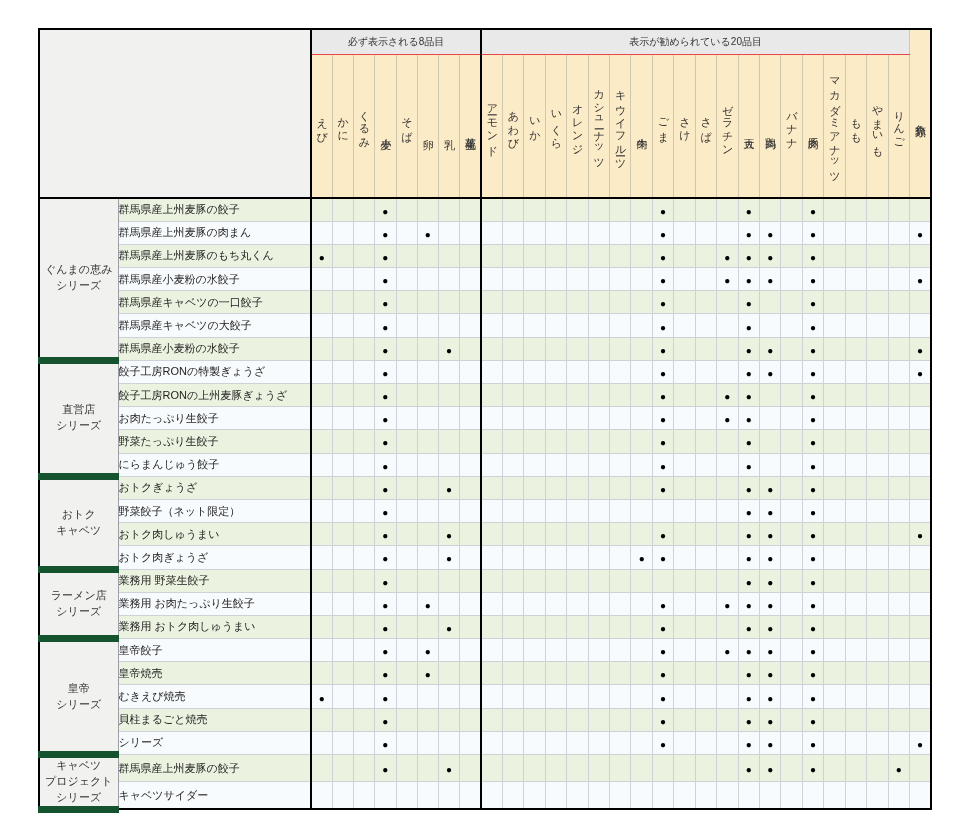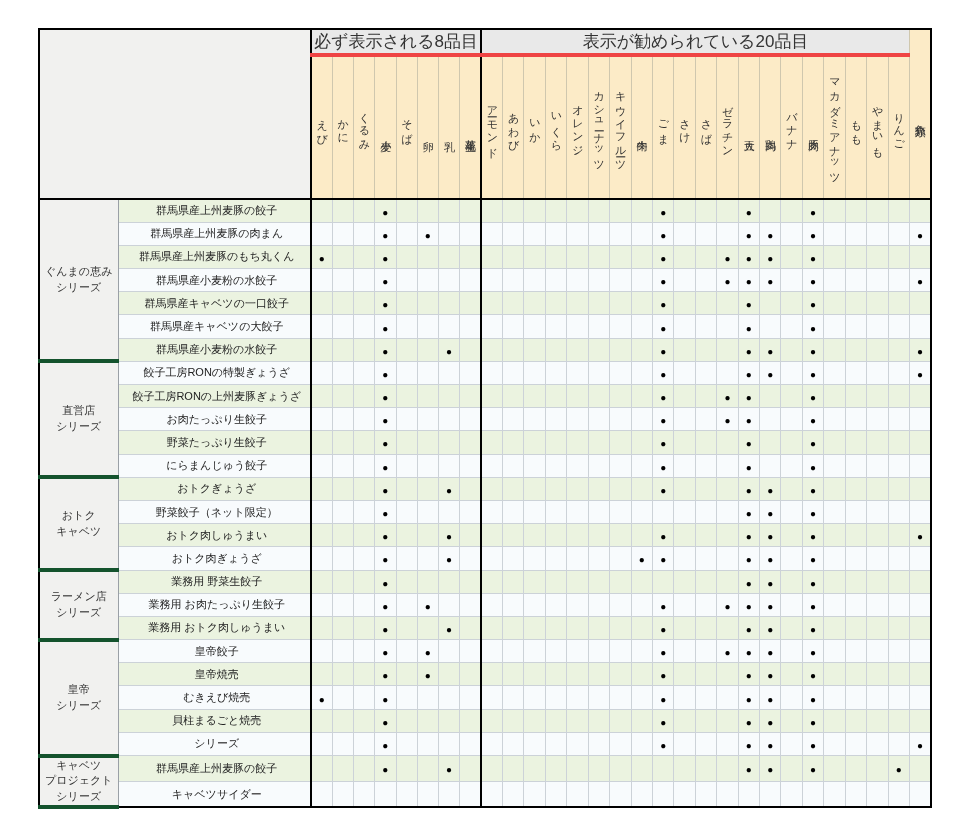--- a/index.html
+++ b/index.html
@@ -28,23 +28,23 @@
   tr.band-row  { height: 25px; }
   tr.names-row { height: 144px; }
   tbody tr     { height: 23.2px; }
 
   .corner {
     background: var(--corner-bg, #f1f1ef);
     border-bottom: 2px solid #000;
   }
   .band {
     background: var(--header-band-bg, #e9e9e9);
-    font-size: 17px; color: #333;
+    font-size: 10px; color: #333;
     vertical-align: middle;
-    border-bottom: 4px solid #ef4444;
+    border-bottom: 1px solid #ef4444;
   }
   .name-cell {
     background: var(--allergen-header-bg, #fcebc7);
     border-left: 1px solid #cfc7ae;
     border-bottom: 2px solid #000;
     text-align: center; vertical-align: middle;
   }
   .vtxt {
     writing-mode: vertical-rl;
     text-orientation: upright;
@@ -58,26 +58,25 @@
   tr.green .cell { background: var(--row-green, #ebf3e0); }
   tr.white .cell { background: var(--row-white, #f8fbfd); }
   tr.group-start td { border-top: 1px solid #8a8a8a; }
 
   .series-cell {
     background: var(--series-bg, #f1f1ef);
     font-size: 11px; color: #333;
     text-align: center; vertical-align: middle;
     white-space: pre-line; line-height: 1.45;
     border-right: 1px solid #9aa0a6;
-    border-bottom: 4px solid #14532d;
+    border-bottom: 7px solid #14532d;
   }
   .product-cell {
     font-size: 11px; color: #222;
-    text-align: center; vertical-align: middle;
-    padding-left: 5px;
+    text-align: left; vertical-align: middle;
     white-space: nowrap; overflow: hidden;
   }
   .mark-cell { text-align: center; vertical-align: middle; }
   .dot { font-size: 10px; line-height: 1; color: #000; }
 </style>
 </head>
 <body>
 
 <div class="canvas">
   <table class="allergen">

